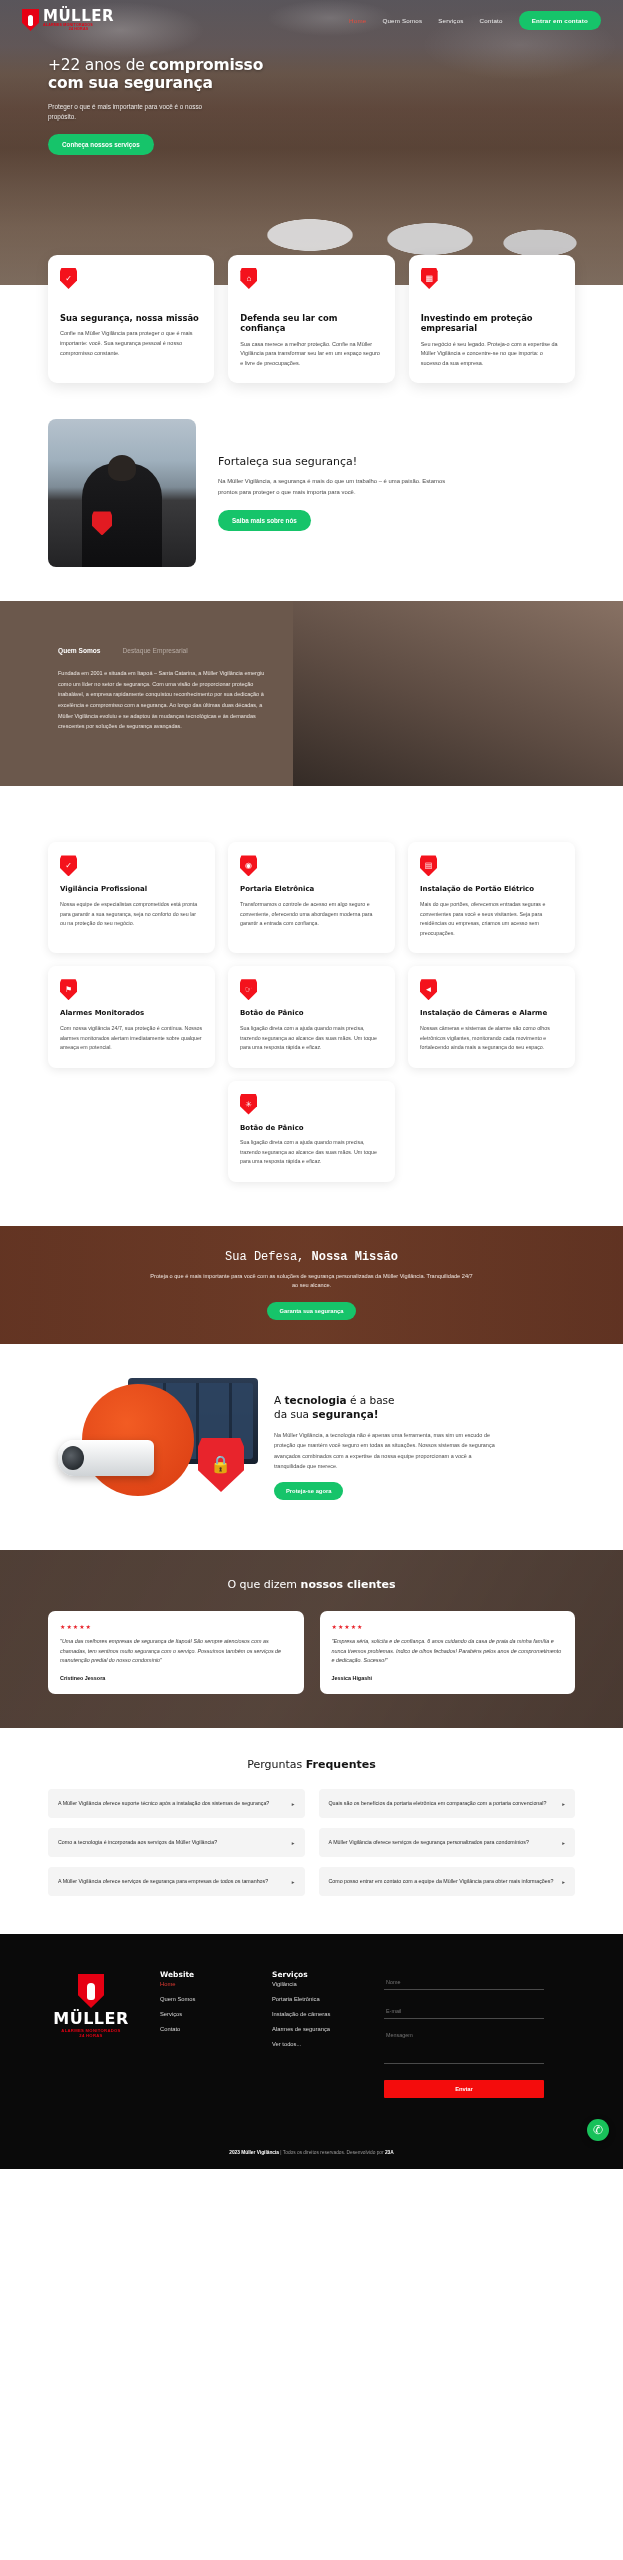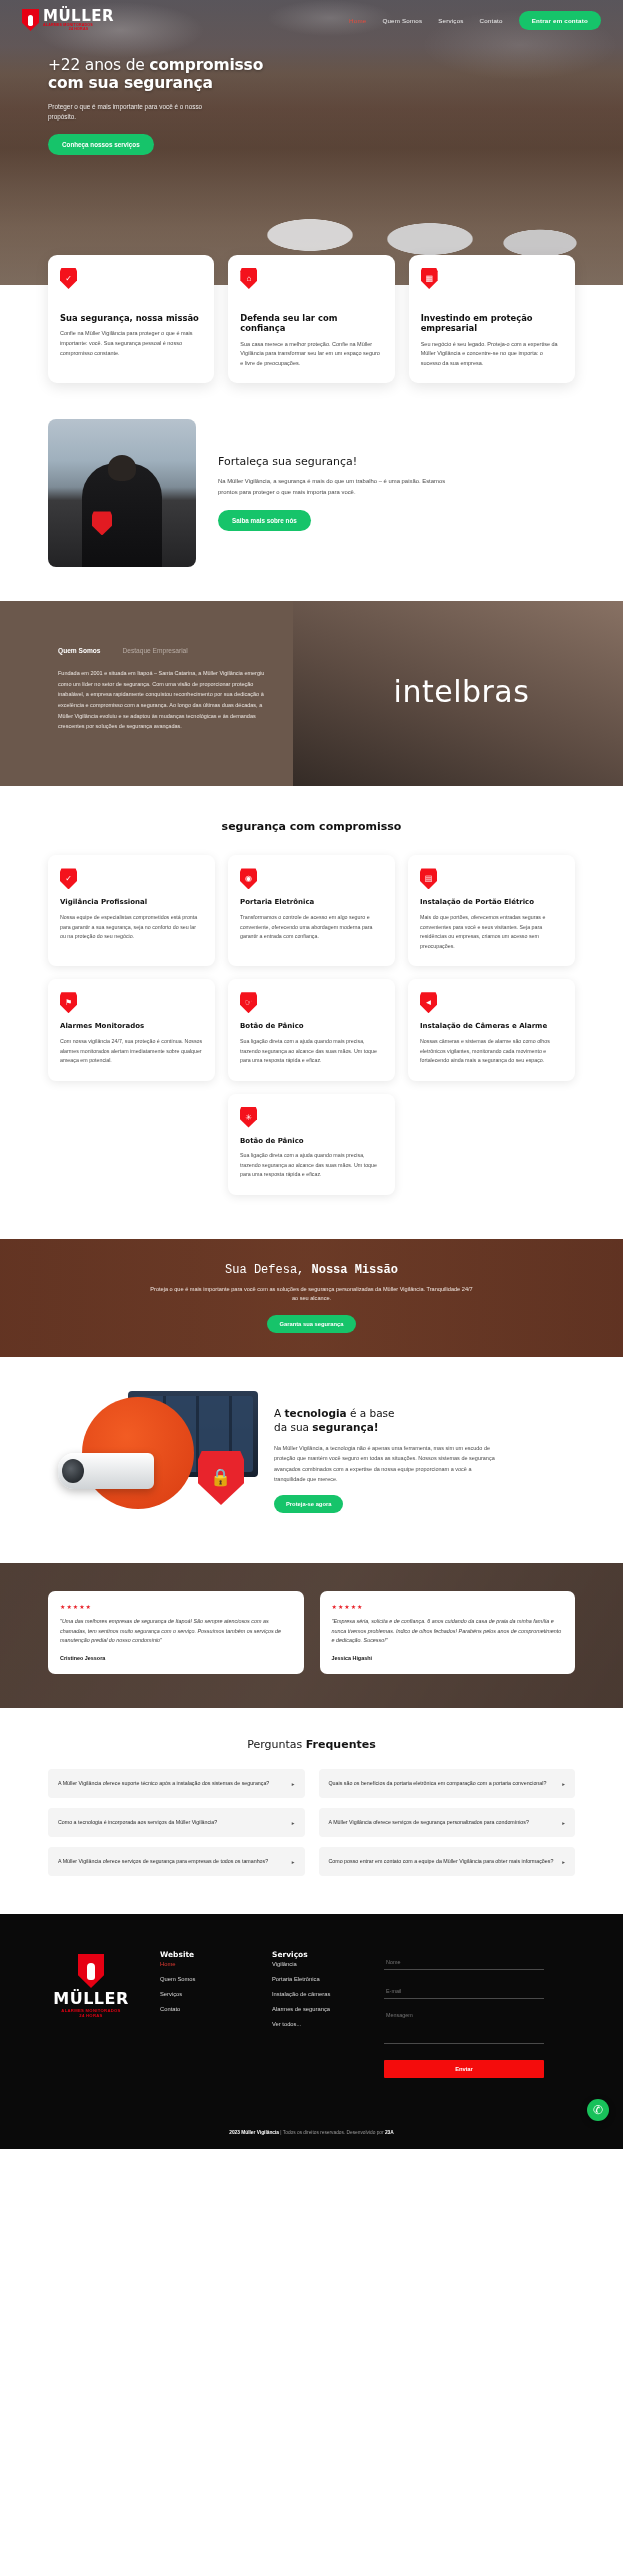--- a/index.html
+++ b/index.html
@@ -365,28 +365,24 @@
   </section>
 
   <section class="about">
     <div class="about-left">
       <div class="about-tabs">
         <span>Quem Somos</span>
         <span class="muted">Destaque Empresarial</span>
       </div>
       <p>Fundada em 2001 e situada em Itapoá – Santa Catarina, a Müller Vigilância emergiu como um líder no setor de segurança. Com uma visão de proporcionar proteção inabalável, a empresa rapidamente conquistou reconhecimento por sua dedicação à excelência e compromisso com a segurança. Ao longo das últimas duas décadas, a Müller Vigilância evoluiu e se adaptou às mudanças tecnológicas e às demandas crescentes por soluções de segurança avançadas.</p>
     </div>
-    <div class="intelbras">
-      <span>intelbras</span>
-    </div>
   </section>
 
   <section class="services">
     <div class="sec-title">
-      <div class="l2">segurança com compromisso</div>
     </div>
     <div class="grid">
       <div class="scard">
         <div class="shield">✓</div>
         <h3>Vigilância Profissional</h3>
         <p>Nossa equipe de especialistas comprometidos está pronta para garantir a sua segurança, seja no conforto do seu lar ou na proteção do seu negócio.</p>
       </div>
       <div class="scard">
         <div class="shield">◉</div>
         <h3>Portaria Eletrônica</h3>
@@ -447,20 +443,23 @@
       <h2>
         <span>A </span><b>tecnologia</b><span> é a base</span><br>
         <span>da sua </span><b>segurança!</b>
       </h2>
       <p>Na Müller Vigilância, a tecnologia não é apenas uma ferramenta, mas sim um escudo de proteção que mantém você seguro em todas as situações. Nossos sistemas de segurança avançados combinados com a expertise da nossa equipe proporcionam a você a tranquilidade que merece.</p>
       <button class="btn-green sm">Proteja-se agora</button>
     </div>
   </section>
 
   <section class="testi">
+    <h2>
+      <span>O que dizem </span><b>nossos clientes</b>
+    </h2>
     <div class="testi-row">
       <div class="tcard">
         <div class="stars">★★★★★</div>
         <p>"Uma das melhores empresas de segurança de Itapoá! São sempre atenciosos com as chamadas, tem sentinos muito segurança com o serviço. Possuímos também os serviços de manutenção predial do nosso condomínio"</p>
         <div class="who">Cristineo Jessora</div>
       </div>
       <div class="tcard">
         <div class="stars">★★★★★</div>
         <p>"Empresa séria, solicita e de confiança. 6 anos cuidando da casa de praia da minha família e nunca tivemos problemas. Indico de olhos fechados! Parabéns pelos anos de comprometimento e dedicação. Sucesso!"</p>
         <div class="who">Jessica Higashi</div>

